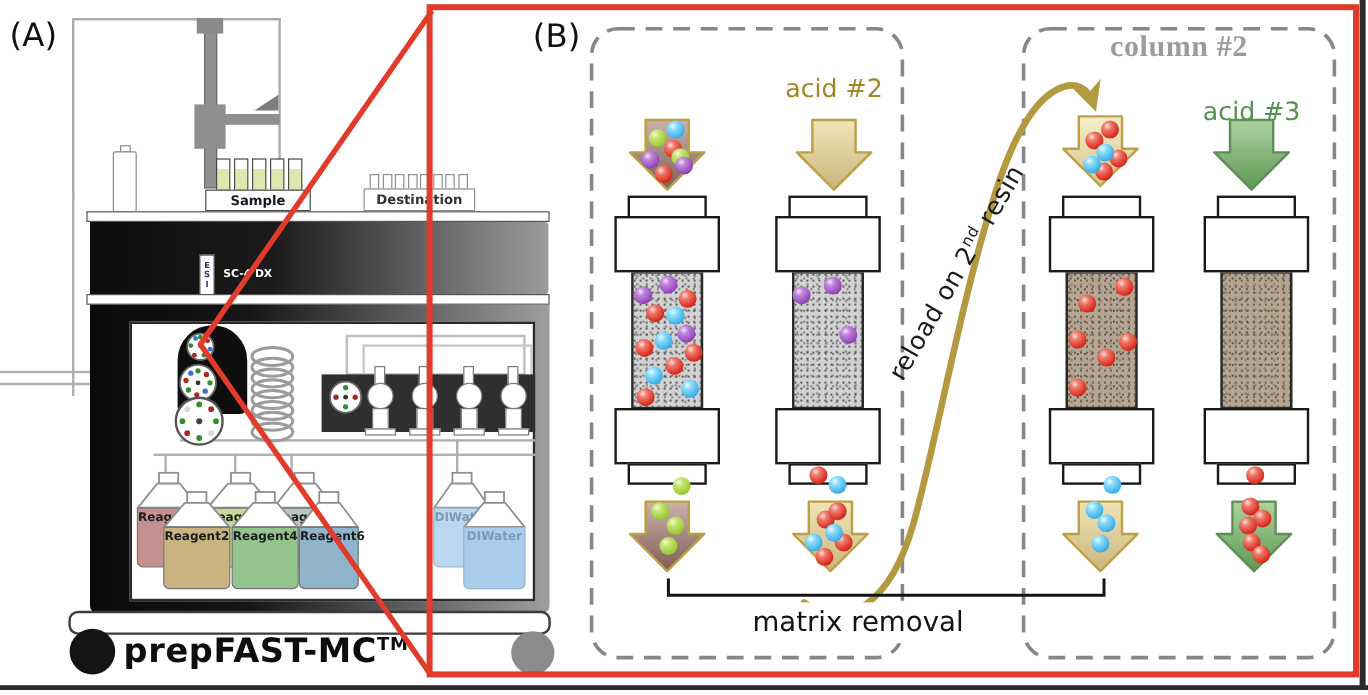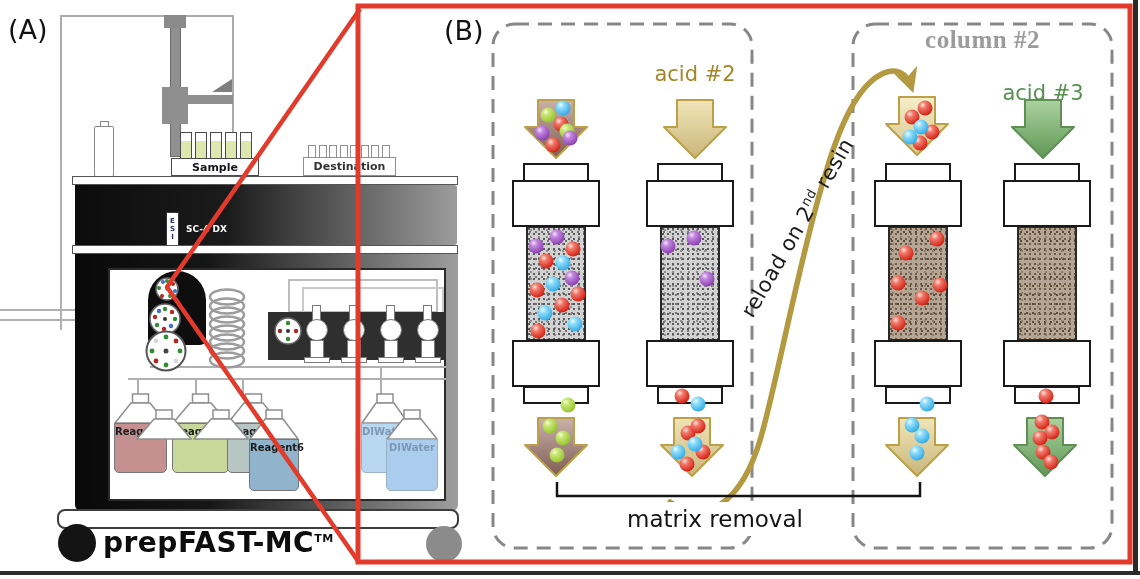--- a/index.html
+++ b/index.html
@@ -21,21 +21,21 @@
   .bshape{position:absolute;top:0;left:0;}
   .bshape rect,.bshape polygon{fill:#fff;stroke:#8f8f8f;stroke-width:1.5;}
   .bbody{position:absolute;top:30px;left:0;right:0;bottom:0;border:1.5px solid #777;
          border-radius:0 0 5px 5px;box-sizing:border-box;}
   .bottle-label{position:absolute;top:2px;left:0;right:0;text-align:center;font-size:10px;
                 font-weight:bold;color:#1c1c1c;white-space:nowrap;}
   .water-label{color:#7d99b5;}
   .wheel{position:absolute;border-radius:50%;}
   #product-name{position:absolute;left:103px;top:526px;font-size:28px;font-weight:bold;color:#0d0d0d;letter-spacing:0.5px;}
   #product-name .pn-em{}
-  #product-name sup{font-size:11px;}
+  #product-name sup{font-size:15px;}
   
   .resin{position:absolute;box-sizing:border-box;border:2px solid #2a2a2a;}
   .resin-a{background-color:#d2d2d2;background-image:
       radial-gradient(circle at 1px 1px,#5a5a5a 0.8px,transparent 1.1px),
       radial-gradient(circle at 3px 2px,#8e8e8e 0.9px,transparent 1.2px),
       radial-gradient(circle at 2px 4px,#737373 0.7px,transparent 1px);
       background-size:5px 5px,8px 7px,6px 9px;}
   .resin-b{background-color:#b4a595;background-image:
       radial-gradient(circle at 1px 1px,#6e5c48 0.8px,transparent 1.1px),
       radial-gradient(circle at 3px 2px,#937f67 0.9px,transparent 1.2px),
@@ -169,26 +169,32 @@
     <div class="bbody" style="background:#b7c6c2;">
         <div class="bottle-label">Reagent5</div>
       </div>
   </div>
 
   <div class="bottle" style="left:136px;top:409px;width:56px;height:82px;">
     <svg class="bshape" width="56" height="31">
         <rect x="20" y="1" width="16" height="9"></rect>
         <polygon points="18,10 38,10 55,30 1,30"></polygon>
       </svg>
+    <div class="bbody" style="background:#c9b481;">
+        <div class="bottle-label">Reagent2</div>
+      </div>
   </div>
   <div class="bottle" style="left:193px;top:409px;width:56px;height:82px;">
     <svg class="bshape" width="56" height="31">
         <rect x="20" y="1" width="16" height="9"></rect>
         <polygon points="18,10 38,10 55,30 1,30"></polygon>
       </svg>
+    <div class="bbody" style="background:#94c48e;">
+        <div class="bottle-label">Reagent4</div>
+      </div>
   </div>
   <div class="bottle" style="left:249px;top:409px;width:50px;height:82px;">
     <svg class="bshape" width="50" height="31">
         <rect x="17" y="1" width="16" height="9"></rect>
         <polygon points="16,10 34,10 49,30 1,30"></polygon>
       </svg>
     <div class="bbody" style="background:#8fb4cc;">
         <div class="bottle-label">Reagent6</div>
       </div>
   </div>

